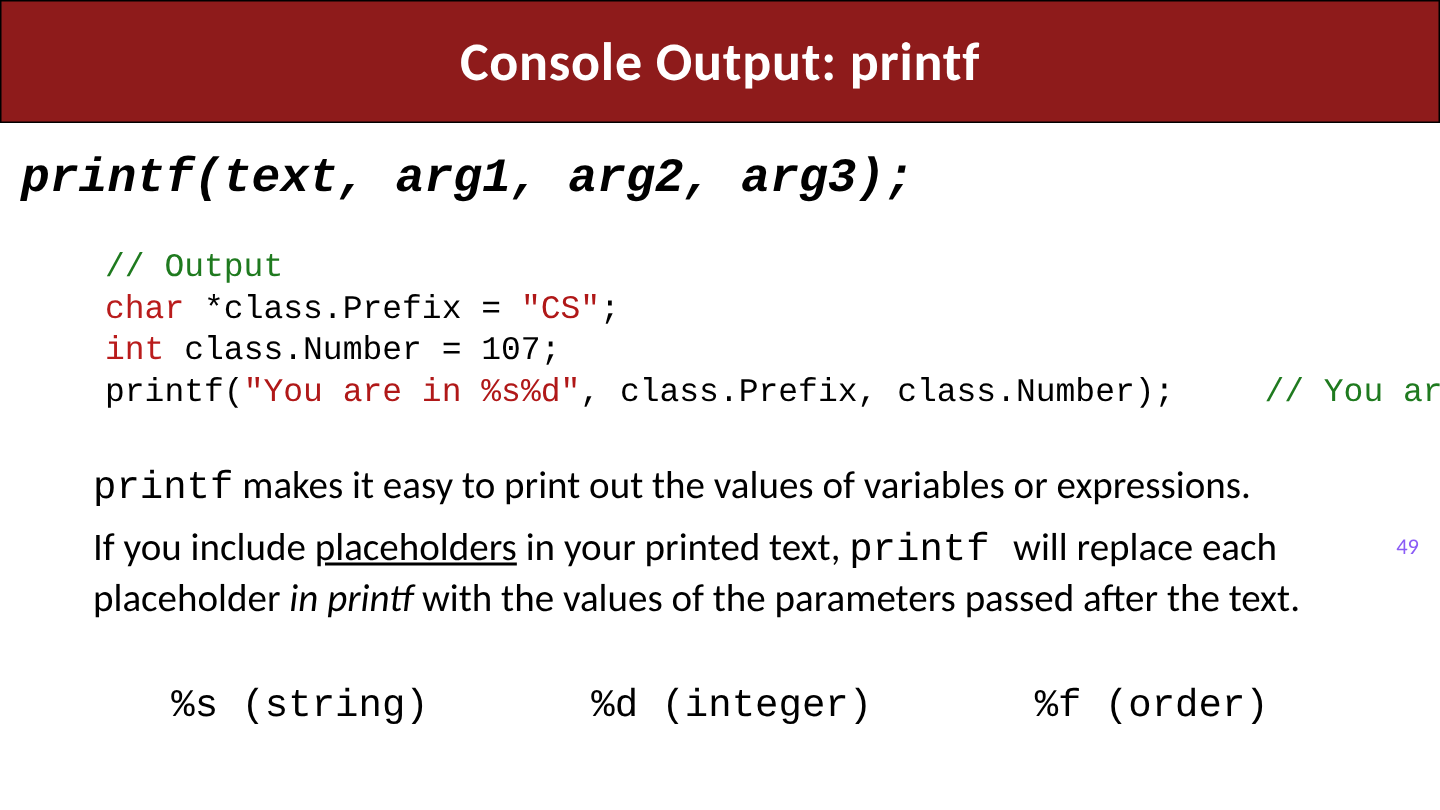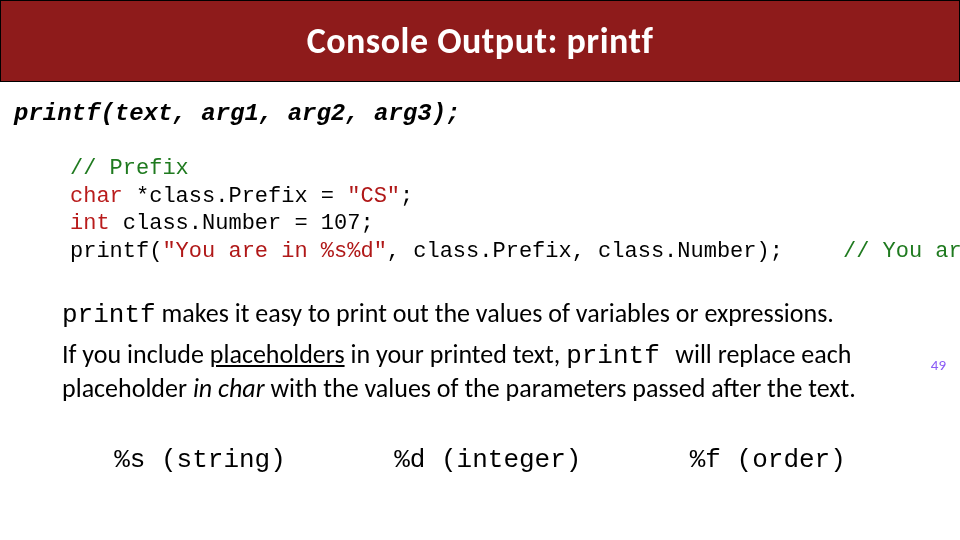--- a/index.html
+++ b/index.html
@@ -12,21 +12,21 @@
     font-weight: bold;
     font-size: 36px;
     padding: 18px 0 18px 0;
     border: 1px solid #000;
     letter-spacing: 0.5px;
   }
   .syntax {
     font-family: "Consolas", "Courier New", monospace;
     font-style: italic;
     font-weight: bold;
-    font-size: 24px;
+    font-size: 32px;
     padding: 18px 0 0 14px;
     color: #000;
   }
   .code-block {
     font-family: "Consolas", "Courier New", monospace;
     font-size: 22px;
     line-height: 1.25;
     padding: 28px 0 0 70px;
     white-space: nowrap;
   }
@@ -68,41 +68,41 @@
 </head>
 <body>
 
 <div class="slide">
 
   <div class="title-bar">Console Output: printf</div>
 
   <div class="syntax">printf(text, arg1, arg2, arg3);</div>
 
   <div class="code-block">
-    <span class="code-row"><span class="comment">// Prefix</span></span>
+    <span class="code-row"><span class="comment">// Output</span></span>
     <span class="code-row">
       <span class="kw">char</span><span class="plain"> *class.Prefix = </span><span class="str">"CS"</span><span class="plain">;</span>
     </span>
     <span class="code-row">
       <span class="kw">int</span><span class="plain"> class.Number = 107;</span>
     </span>
     <span class="code-row row-with-comment">
       <span class="left">
         <span class="plain">printf(</span><span class="str">"You are in %s%d"</span><span class="plain">, class.Prefix, class.Number);</span>
       </span>
       <span class="right inline-comment">// You are in CS 107</span>
     </span>
   </div>
 
   <div class="body-text">
     <p>
       <span class="mono">printf</span><span> makes it easy to print out the values of variables or expressions.</span>
     </p>
     <p>
-      <span>If you include </span><span class="ul">placeholders</span><span> in your printed text, </span><span class="mono">printf </span><span> will replace each placeholder </span><span class="em">in char</span><span> with the values of the parameters passed after the text.</span>
+      <span>If you include </span><span class="ul">placeholders</span><span> in your printed text, </span><span class="mono">printf </span><span> will replace each placeholder </span><span class="em">in printf</span><span> with the values of the parameters passed after the text.</span>
     </p>
   </div>
 
   <div class="placeholders">
     <span>%s (string)</span>
     <span>%d (integer)</span>
     <span>%f (order)</span>
   </div>
 
   <div class="page-num">49</div>

